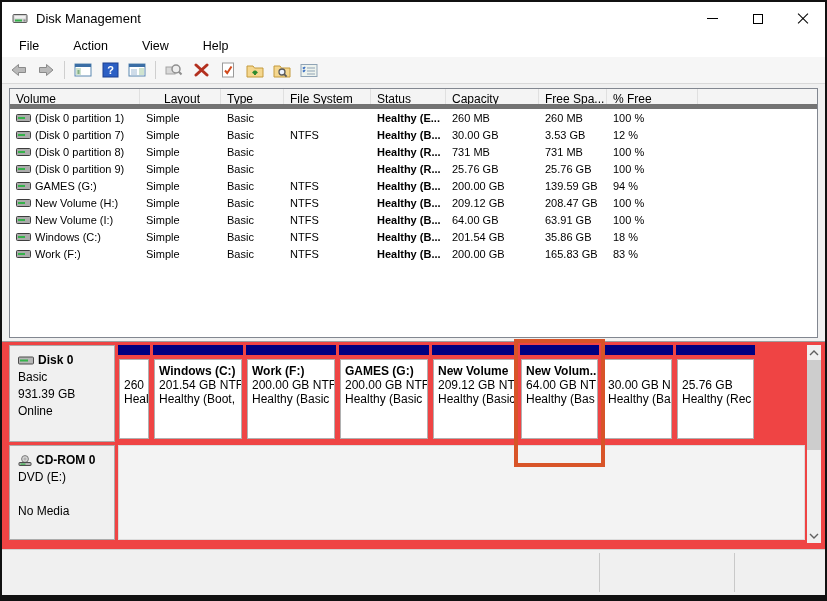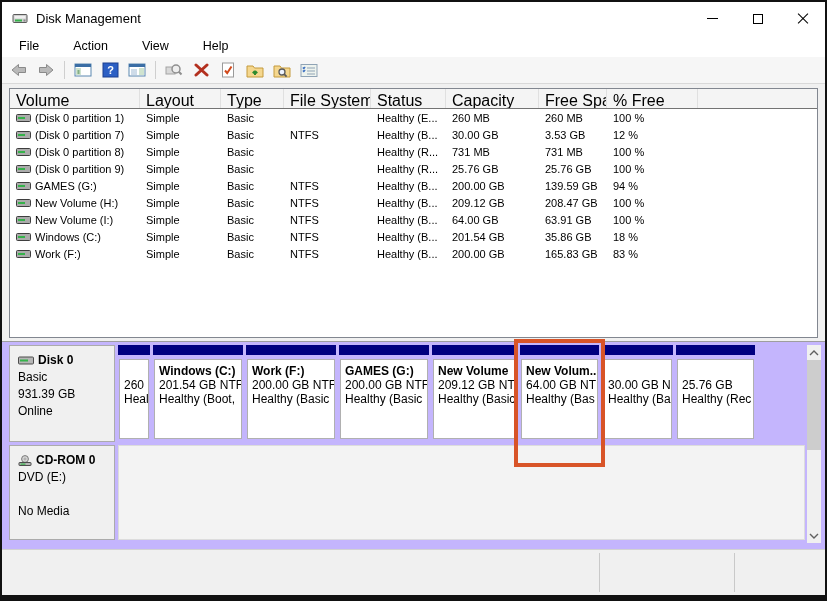--- a/index.html
+++ b/index.html
@@ -27,34 +27,34 @@
   .glyph-close:after { transform:rotate(-45deg); }
   
   .menubar { height:22px; background:#fff; display:flex; align-items:center; padding-left:8px; font-size:12.5px; flex:0 0 auto;gap:16px; }
   .menu-item { padding:2px 9px; }
   
   .toolbar { height:27px; background:#f6f6f6; border-bottom:1px solid #d9d9d9; display:flex; align-items:center; padding-left:6px; gap:5px; flex:0 0 auto; }
   .tool-btn { width:22px; height:22px; display:flex; align-items:center; justify-content:center; }
   .tool-sep { width:1px; height:18px; background:#cfcfcf; margin:0 2px; }
   
   .table-panel { margin:4px 7px 0 7px; height:250px; background:#fff; border:1px solid #828790; flex:0 0 auto; display:flex; flex-direction:column; overflow:hidden; }
-  .table-header { display:flex; height:20px; background:#f4f4f4; border-bottom:1px solid #737373; font-size:16px; flex:0 0 auto; }
+  .table-header { display:flex; height:20px; background:#f4f4f4; border-bottom:5px solid #737373; font-size:12px; flex:0 0 auto; }
   .th { padding:3px 2px 0 6px; border-right:1px solid #e0e0e0; overflow:hidden; white-space:nowrap; }
-  .th-volume{width:130px;} .th-layout{width:81px;} .th-type{width:63px;} .th-fs{width:87px;}
+  .th-volume{width:130px;} .th-layout{width:81px;text-align:center;} .th-type{width:63px;} .th-fs{width:87px;}
   .th-status{width:75px;} .th-capacity{width:93px;} .th-free{width:68px;} .th-pct{width:91px;}
   .th-filler{flex:1; border-right:none;}
   .table-body { flex:1; overflow:hidden; font-size:11px; }
   .vrow { display:flex; height:17px; align-items:center; }
   .vcell { padding-left:6px; overflow:hidden; white-space:nowrap; }
   .c-volume{width:130px; display:flex; align-items:center; gap:4px;}
   .c-layout{width:81px;} .c-type{width:63px;} .c-fs{width:87px;}
-  .c-status{width:75px;} .c-capacity{width:93px;} .c-free{width:68px;} .c-pct{width:91px;}
+  .c-status{width:75px;font-weight:bold;} .c-capacity{width:93px;} .c-free{width:68px;} .c-pct{width:91px;}
   .drive-ico { flex:0 0 auto; display:inline-block; }
   
-  .graph-section { margin-top:3px; border-top:1px solid #9e9e9e; background:#c4b5fd; flex:0 0 auto; height:208px; position:relative; padding:3px 20px 0 7px; }
+  .graph-section { margin-top:3px; border-top:1px solid #9e9e9e; background:#ef4444; flex:0 0 auto; height:208px; position:relative; padding:3px 20px 0 7px; }
   .disk-row { display:flex; margin-bottom:3px; }
   .disk-info { width:106px; flex:0 0 auto; background:#f0f0f0; border:1px solid #ababab; padding:6px 6px 4px 8px; font-size:12px; line-height:17px; }
   .disk-info .disk-name { font-weight:bold; display:flex; align-items:center; gap:4px; }
   .disk0-row { height:97px; }
   .cdrom-row { height:95px; }
   .partitions { flex:1; display:flex; gap:3px; margin-left:3px; }
   .partition { position:relative; display:flex; flex-direction:column; flex:0 0 auto; }
   .part-bar { height:10px; background:#000080; flex:0 0 auto; }
   .part-body { flex:1; margin:4px 1px 3px 1px; background:#fff; border:1px solid #b0b0b0; padding:4px 1px 0 4px; font-size:12px; line-height:14px; overflow:hidden; white-space:nowrap; }
   .part-title { font-weight:bold; min-height:14px; }

